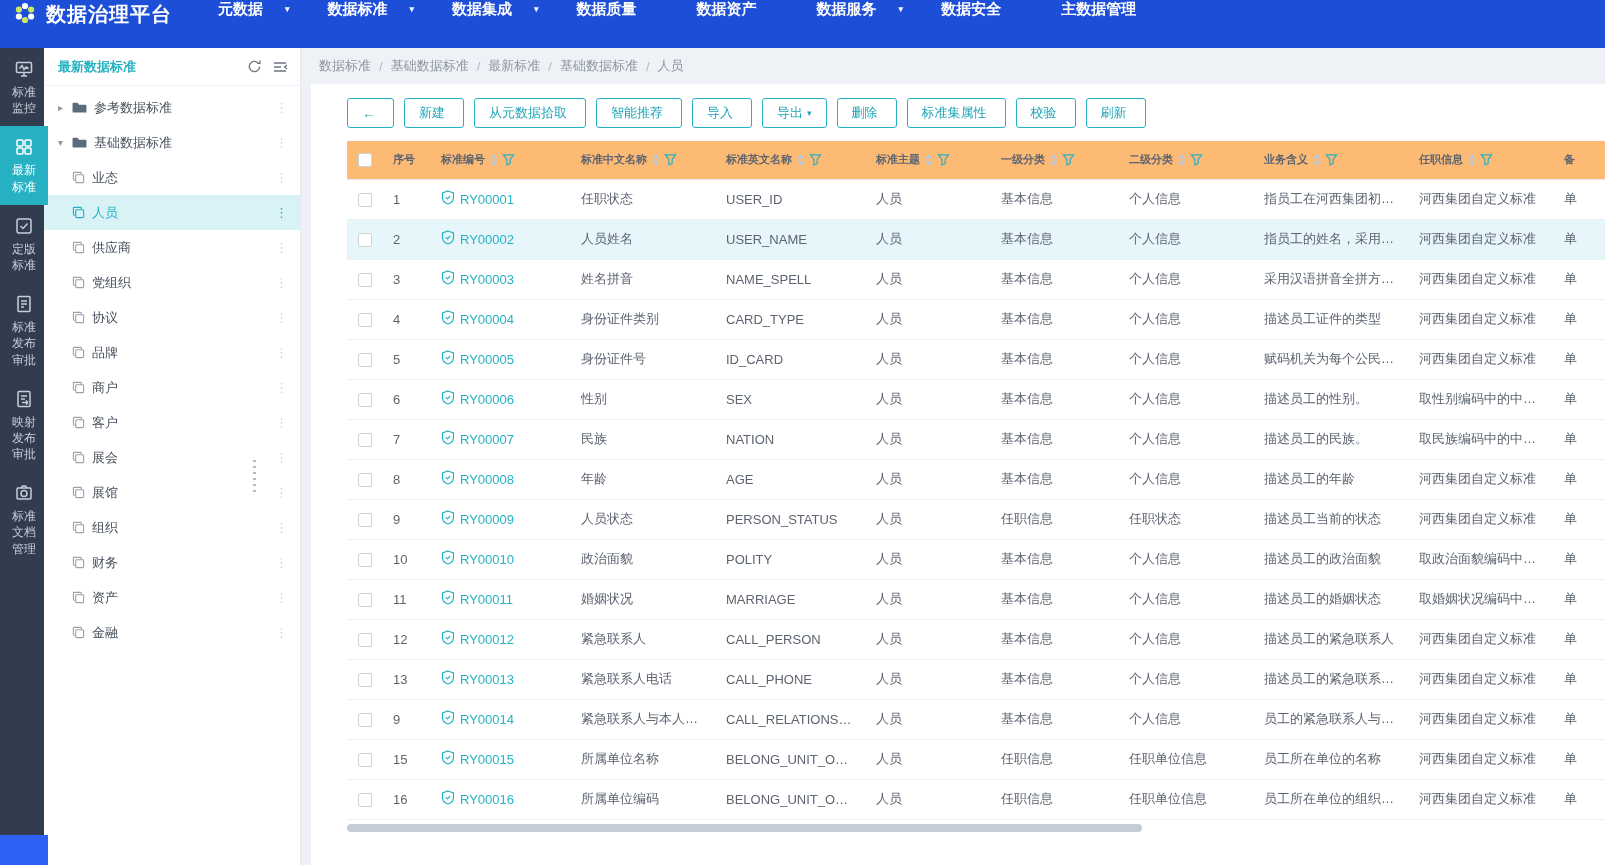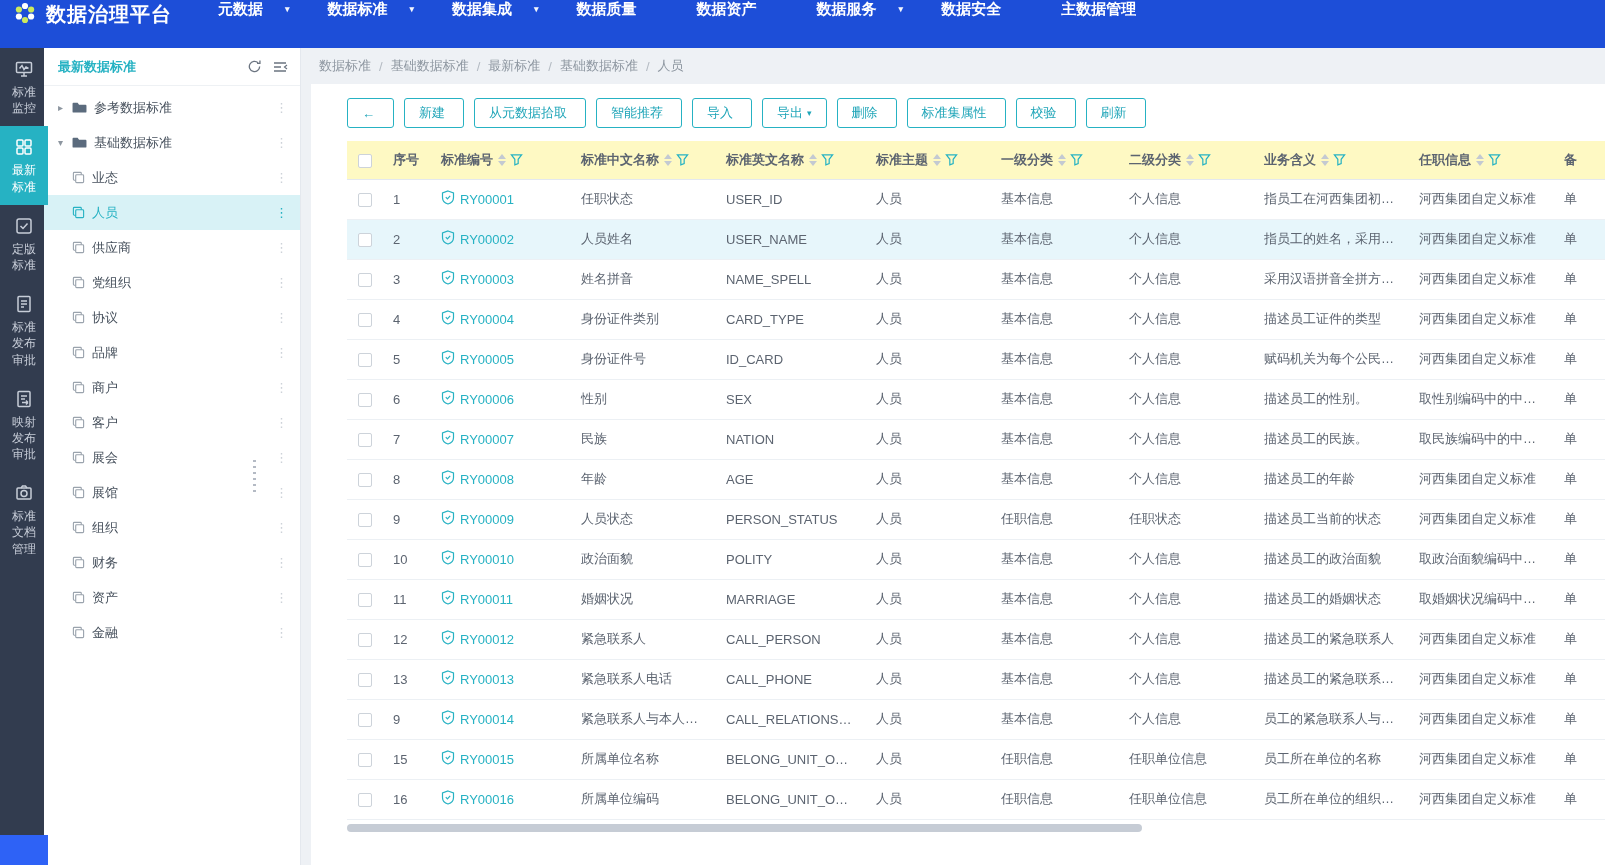--- a/index.html
+++ b/index.html
@@ -56,21 +56,21 @@
   .crumb-sep { color:#b3bac2; }
   .card { flex:1; background:#fff; margin-left:10px; padding:14px 0 0 36px; overflow:hidden; position:relative; }
 
   .toolbar { display:flex; gap:10px; margin-bottom:13px; }
   .tbtn { display:inline-flex; align-items:center; justify-content:center; gap:4px; height:30px; padding:0 14px;
     background:#fff; border:1px solid #26b2c3; color:#1fa5b8; border-radius:3px; font-size:13px; cursor:pointer; white-space:nowrap; font-family:inherit; }
   .btncaret { font-size:9px; }
 
   .tablewrap { overflow:hidden; width:100%; }
   table { border-collapse:collapse; table-layout:fixed; width:1327px; }
-  th { height:38px; background:#fef9c3; font-size:13px; font-weight:600; color:#5c6470; text-align:left; padding:0 10px; border-bottom:1px solid #e3e8ef; white-space:nowrap; overflow:hidden;margin-top:24px; }
+  th { height:38px; background:#fdba74; font-size:11px; font-weight:600; color:#5c6470; text-align:left; padding:0 10px; border-bottom:1px solid #e3e8ef; white-space:nowrap; overflow:hidden;margin-top:24px; }
   td { height:40px; border-bottom:1px solid #ecf0f4; font-size:13px; color:#5c6470; padding:0 10px; white-space:nowrap; overflow:hidden; text-overflow:ellipsis; }
   tr.sel td { background:#e7f6fb; }
   .thflex { display:flex; align-items:center; }
   .thicons { display:none; align-items:center; margin-left:5px; gap:4px; }
   .thicons.show { display:inline-flex; }
   .sorts { display:inline-flex; flex-direction:column; gap:2px; cursor:pointer; }
   .tri-up { width:0; height:0; border-left:4px solid transparent; border-right:4px solid transparent; border-bottom:5px solid #c3c9d2; }
   .tri-down { width:0; height:0; border-left:4px solid transparent; border-right:4px solid transparent; border-top:5px solid #c3c9d2; }
   .funnel { cursor:pointer; display:inline-flex; align-items:center; }
   .cb { display:inline-block; width:14px; height:14px; border:1px solid #cdd3da; border-radius:2px; background:#fff; vertical-align:middle; cursor:pointer; }

